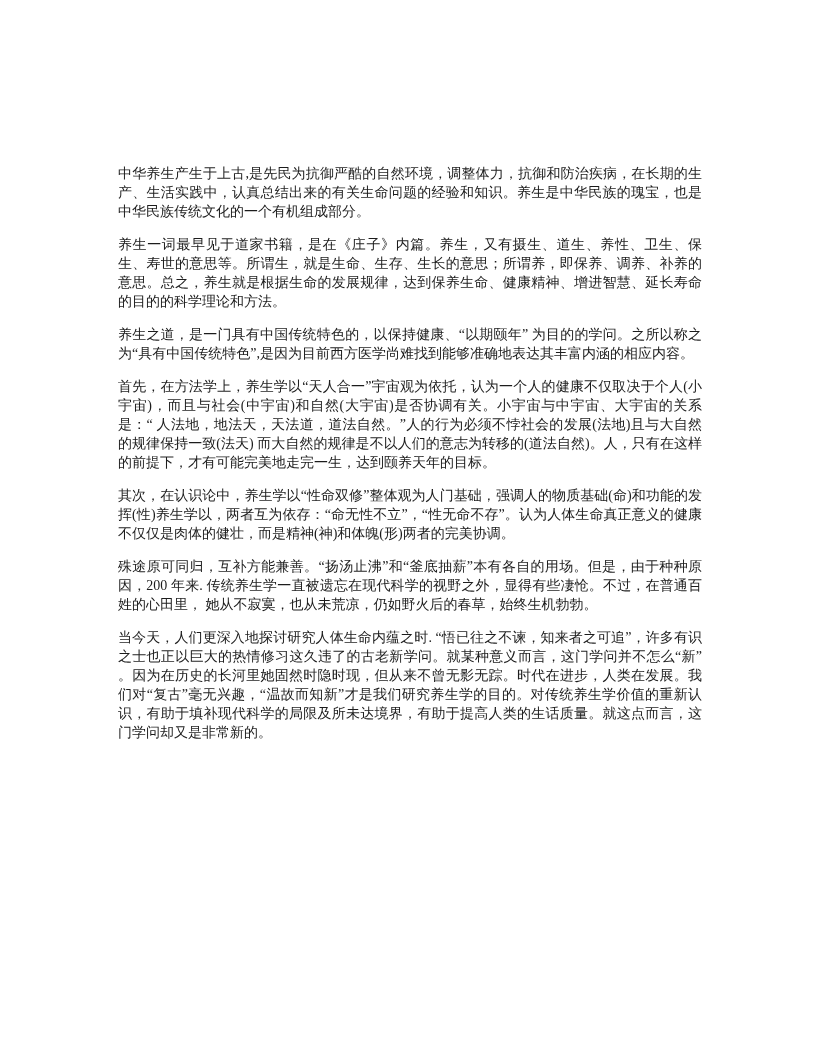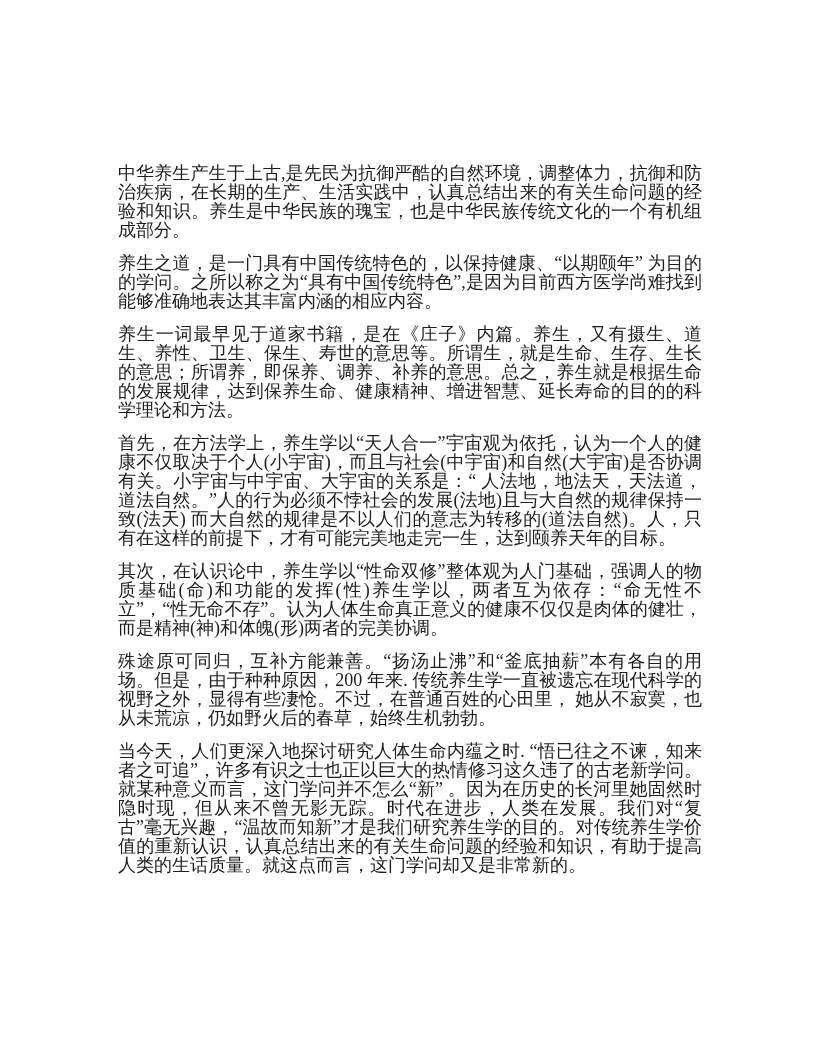--- a/index.html
+++ b/index.html
@@ -13,37 +13,37 @@
     height: 1056px;
     background: #ffffff;
     overflow: hidden;
   }
   .content {
     position: absolute;
     left: 118px;
     top: 164px;
     width: 584px;
     font-family: "Liberation Serif", "DejaVu Serif", serif;
-    font-size: 18px;
+    font-size: 14px;
     line-height: 19px;
     color: #1c1c1c;
     text-align: justify;
     text-justify: inter-ideograph;
   }
   .content p {
     margin: 0 0 14px 0;
     padding: 0;
   }
 </style>
 </head>
 <body>
 
 <div class="page">
   <div class="content">
     <p>中华养生产生于上古,是先民为抗御严酷的自然环境，调整体力，抗御和防治疾病，在长期的生产、生活实践中，认真总结出来的有关生命问题的经验和知识。养生是中华民族的瑰宝，也是中华民族传统文化的一个有机组成部分。</p>
+    <p>养生一词最早见于道家书籍，是在《庄子》内篇。养生，又有摄生、道生、养性、卫生、保生、寿世的意思等。所谓生，就是生命、生存、生长的意思；所谓养，即保养、调养、补养的意思。总之，养生就是根据生命的发展规律，达到保养生命、健康精神、增进智慧、延长寿命的目的的科学理论和方法。</p>
     <p>养生之道，是一门具有中国传统特色的，以保持健康、“以期颐年” 为目的的学问。之所以称之为“具有中国传统特色”,是因为目前西方医学尚难找到能够准确地表达其丰富内涵的相应内容。</p>
-    <p>养生一词最早见于道家书籍，是在《庄子》内篇。养生，又有摄生、道生、养性、卫生、保生、寿世的意思等。所谓生，就是生命、生存、生长的意思；所谓养，即保养、调养、补养的意思。总之，养生就是根据生命的发展规律，达到保养生命、健康精神、增进智慧、延长寿命的目的的科学理论和方法。</p>
     <p>首先，在方法学上，养生学以“天人合一”宇宙观为依托，认为一个人的健康不仅取决于个人(小宇宙)，而且与社会(中宇宙)和自然(大宇宙)是否协调有关。小宇宙与中宇宙、大宇宙的关系是：“ 人法地，地法天，天法道，道法自然。”人的行为必须不悖社会的发展(法地)且与大自然的规律保持一致(法天)  而大自然的规律是不以人们的意志为转移的(道法自然)。人，只有在这样的前提下，才有可能完美地走完一生，达到颐养天年的目标。</p>
     <p>其次，在认识论中，养生学以“性命双修”整体观为人门基础，强调人的物质基础(命)和功能的发挥(性)养生学以，两者互为依存：“命无性不立”，“性无命不存”。认为人体生命真正意义的健康不仅仅是肉体的健壮，而是精神(神)和体魄(形)两者的完美协调。</p>
     <p>殊途原可同归，互补方能兼善。“扬汤止沸”和“釜底抽薪”本有各自的用场。但是，由于种种原因，200 年来. 传统养生学一直被遗忘在现代科学的视野之外，显得有些凄怆。不过，在普通百姓的心田里， 她从不寂寞，也从未荒凉，仍如野火后的春草，始终生机勃勃。</p>
-    <p>当今天，人们更深入地探讨研究人体生命内蕴之时. “悟已往之不谏，知来者之可追”，许多有识之士也正以巨大的热情修习这久违了的古老新学问。就某种意义而言，这门学问并不怎么“新” 。因为在历史的长河里她固然时隐时现，但从来不曾无影无踪。时代在进步，人类在发展。我们对“复古”毫无兴趣，“温故而知新”才是我们研究养生学的目的。对传统养生学价值的重新认识，认真总结出来的有关生命问题的经验和知识，有助于提高人类的生话质量。就这点而言，这门学问却又是非常新的。</p>
+    <p>当今天，人们更深入地探讨研究人体生命内蕴之时. “悟已往之不谏，知来者之可追”，许多有识之士也正以巨大的热情修习这久违了的古老新学问。就某种意义而言，这门学问并不怎么“新” 。因为在历史的长河里她固然时隐时现，但从来不曾无影无踪。时代在进步，人类在发展。我们对“复古”毫无兴趣，“温故而知新”才是我们研究养生学的目的。对传统养生学价值的重新认识，有助于填补现代科学的局限及所未达境界，有助于提高人类的生话质量。就这点而言，这门学问却又是非常新的。</p>
   </div>
 </div>
 
 </body></html>

